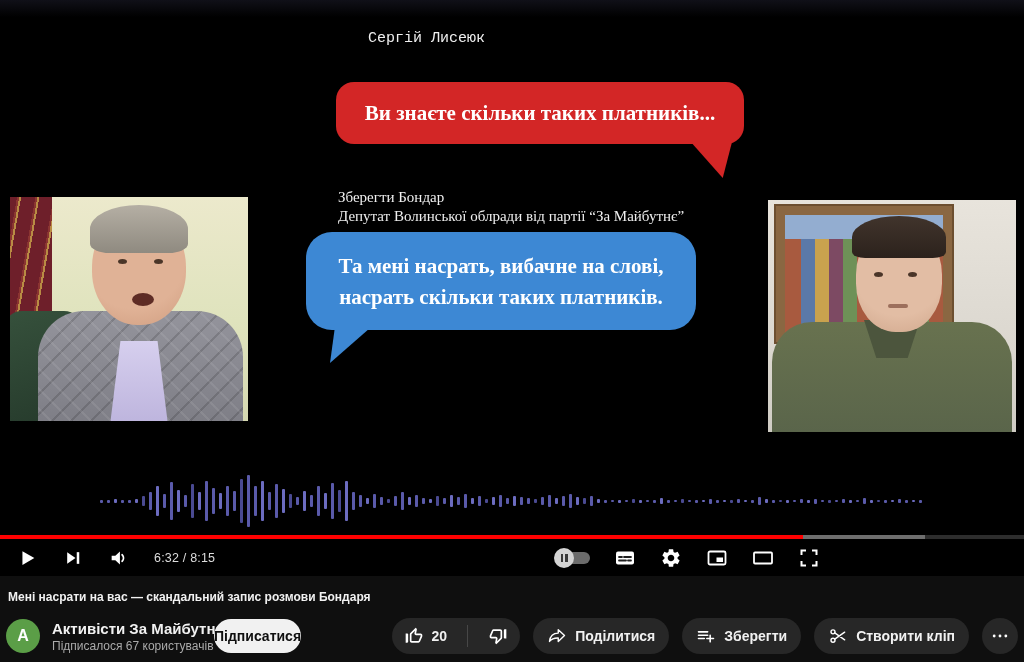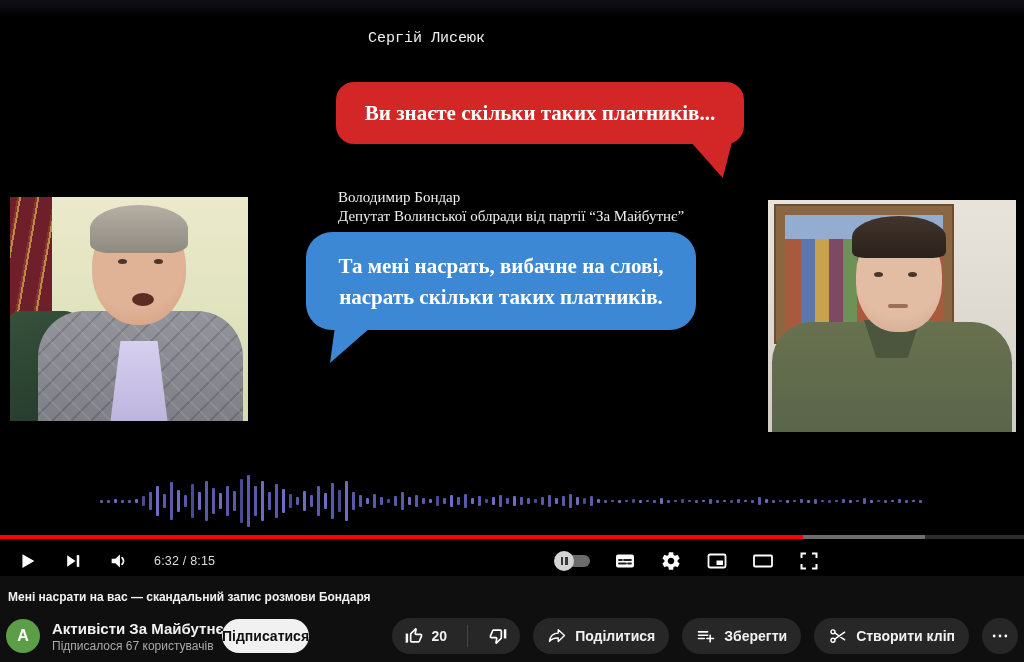--- a/index.html
+++ b/index.html
@@ -73,22 +73,22 @@
               display:flex; align-items:center; }
   .wbar { flex:none; width:3px; margin-right:4px; border-radius:1px; background:#5a5aaa; }
   .wbar:nth-child(3n) { background:#6c6cc0; }
   .wbar:nth-child(7n) { background:#4a4a92; }
 
   
   .progress { position:absolute; left:0; top:535px; width:1024px; height:4px; background:#2d2d2d; }
   .buffered { position:absolute; left:0; top:0; height:4px; background:#6e6e6e; }
   .played   { position:absolute; left:0; top:0; height:4px; background:#f00; }
   .controls { position:absolute; left:0; top:539px; width:836px; height:37px;
-              display:flex; align-items:flex-end; justify-content:space-between;
-              padding:2px 14px; background:linear-gradient(180deg, rgba(0,0,0,0), rgba(0,0,0,.4)); }
+              display:flex; align-items:center; justify-content:space-between;
+              padding:16px 14px; background:linear-gradient(180deg, rgba(0,0,0,0), rgba(0,0,0,.4)); }
   .ctl-group { display:flex; align-items:center; gap:20px; }
   .ctl-btn { display:flex; align-items:center; justify-content:center; width:26px; height:26px; cursor:pointer; }
   .ctl-btn svg { display:block; }
   .time-display { font-size:12.5px; color:#ddd; letter-spacing:.2px; margin-left:2px; }
   .autoplay { position:relative; width:38px; height:22px; cursor:pointer; }
   .ap-track { position:absolute; left:2px; top:5px; width:34px; height:12px; border-radius:6px; background:#6b6b6b; }
   .ap-knob { position:absolute; left:0; top:1px; width:20px; height:20px; border-radius:50%;
              background:#d4d4d4; display:flex; align-items:center; justify-content:center; gap:2px; }
   .ap-bar { width:2.5px; height:8px; background:#3a3a3a; }
 
@@ -96,21 +96,21 @@
   .below { position:absolute; left:0; top:576px; width:1024px; height:86px; background:#0f0f0f; }
   .video-title { position:absolute; left:8px; top:14px; font-size:12px; font-weight:bold; color:#f1f1f1; }
   .channel-row { position:absolute; left:6px; top:40px; width:1012px; height:40px;
                  display:flex; align-items:center; }
   .avatar { width:34px; height:34px; border-radius:50%; background:#5b9e47; color:#fff;
             display:flex; align-items:center; justify-content:center;
             font-size:16px; font-weight:bold; flex:none; cursor:pointer; }
   .ch-meta { margin-left:12px; width:150px; }
   .ch-name { font-size:15px; font-weight:bold; color:#f1f1f1; white-space:nowrap; }
   .ch-subs { font-size:12px; color:#aaa; margin-top:2px; white-space:nowrap; }
-  .subscribe-btn { margin-left:20px; height:34px; padding:0 0; border:none; border-radius:18px;
+  .subscribe-btn { margin-left:12px; height:34px; padding:0 0; border:none; border-radius:18px;
                    background:#f1f1f1; color:#0f0f0f; font-size:14px; font-weight:bold;
                    font-family:"Liberation Sans", sans-serif; cursor:pointer; }
   .actions { margin-left:auto; display:flex; align-items:center; gap:13px; }
   .pill { display:flex; align-items:center; height:36px; border-radius:18px; background:#272727;
           color:#f1f1f1; font-size:14px; font-weight:bold; padding:0 14px; gap:8px; cursor:pointer;
           white-space:nowrap; }
   .pill svg { flex:none; }
   .like-pill { padding:0; }
   .like-half { display:flex; align-items:center; gap:8px; padding:0 12px; height:36px; cursor:pointer; }
   .divider { width:1px; height:22px; background:#474747; }
@@ -128,21 +128,21 @@
     <div class="speaker-label speaker1-label overlay-serif">
       <div>Сергій Лисеюк</div>
     </div>
 
     <div class="bubble bubble-red">
       <span>Ви знаєте скільки таких платників...</span>
     </div>
     <div class="tail-red"></div>
 
     <div class="speaker-label speaker2-label overlay-serif">
-      <div>Володимир Бондар</div>
+      <div>Зберегти Бондар</div>
       <div>Депутат Волинської облради від партії “За Майбутнє”</div>
     </div>
 
     <div class="bubble bubble-blue">
       <div>Та мені насрать, вибачне на слові,</div>
       <div>насрать скільки таких платників.</div>
     </div>
     <div class="tail-blue"></div>
 
     <div class="photo photo-left">

